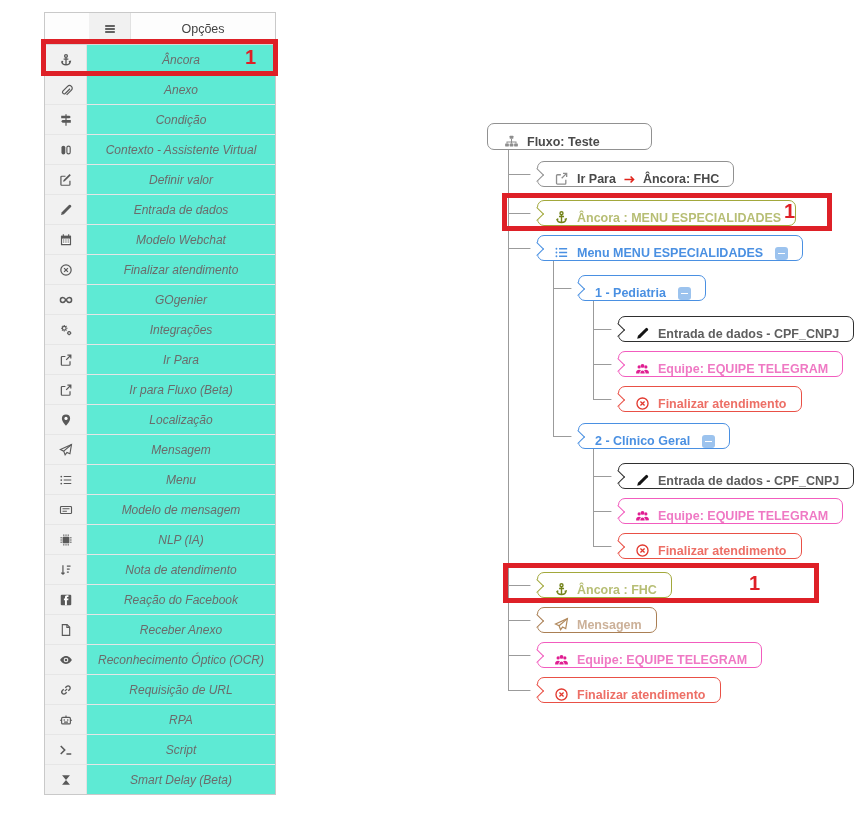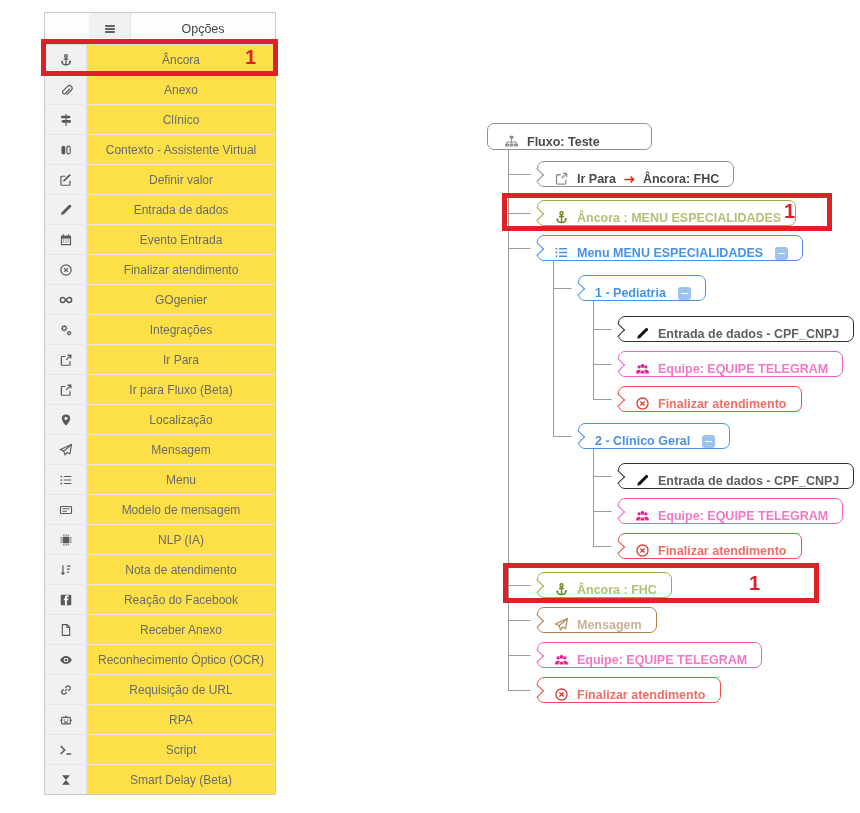--- a/index.html
+++ b/index.html
@@ -3,21 +3,21 @@
 <meta charset="utf-8">
 <style>
   html,body{margin:0;padding:0;background:#fff;}
   .stage{position:relative;width:860px;height:813px;background:#fff;overflow:hidden;
          font-family:"Liberation Sans","DejaVu Sans",sans-serif;}
 
   
   .sidebar{position:absolute;left:44px;top:12px;width:232px;background:#fff;
            border:1px solid #c9c9c9;box-sizing:border-box;}
   .sb-header{display:flex;height:31px;border-bottom:1px solid #d8d8d8;background:#fdfdfd;padding-left:44px;}
-  .sb-row{display:flex;height:29px;border-bottom:1px solid #e6e6e6;background:#fde047;cursor:pointer;}
+  .sb-row{display:flex;height:29px;border-bottom:1px solid #e6e6e6;background:#5eead4;cursor:pointer;font-style:italic;}
   .sb-row:last-child{border-bottom:none;}
   .sb-ic{width:41px;flex:none;background:#f1f1f1;border-right:1px solid #e2e2e2;
          display:flex;align-items:center;justify-content:center;color:#595959;}
   .sb-header .sb-ic{color:#333;}
   .sb-lb{flex:1;display:flex;align-items:center;justify-content:center;
          font-size:12px;color:#6b6b6b;white-space:nowrap;}
   .sb-header .sb-lb{color:#444;font-size:12.5px;}
   .sb-ic svg{width:14px;height:14px;display:block;}
 
   
@@ -86,21 +86,21 @@
         </span>
       <span class="sb-lb">Anexo</span>
     </div>
     <div class="sb-row">
       <span class="sb-ic">
           <svg viewBox="0 0 16 16" fill="currentColor">
             <path d="M7.3 1.5h1.4v13H7.3z"></path>
             <path d="M2.5 3h9.5L13.5 4.5 12 6H2.5zM13.5 8H4L2.5 9.5 4 11h9.5z"></path>
           </svg>
         </span>
-      <span class="sb-lb">Clínico</span>
+      <span class="sb-lb">Condição</span>
     </div>
     <div class="sb-row">
       <span class="sb-ic">
           <svg viewBox="0 0 16 16">
             <rect x="2.8" y="3" width="4.4" height="10" rx="2.2" fill="currentColor"></rect>
             <rect x="9" y="3.5" width="3.8" height="9" rx="1.9" fill="none" stroke="currentColor" stroke-width="1.3"></rect>
           </svg>
         </span>
       <span class="sb-lb">Contexto - Assistente Virtual</span>
     </div>
@@ -123,21 +123,21 @@
     </div>
     <div class="sb-row">
       <span class="sb-ic">
           <svg viewBox="0 0 16 16" fill="currentColor">
             <path d="M4.3 1.4h1.3v2.2H4.3zM10.4 1.4h1.3v2.2h-1.3z"></path>
             <path d="M2.2 3h11.6v11H2.2z"></path>
             <path d="M3.6 6.4h8.8v6.2H3.6z" fill="#fff"></path>
             <path d="M4.6 7.3h1.5v1.3H4.6zM7.2 7.3h1.5v1.3H7.2zM9.8 7.3h1.5v1.3H9.8zM4.6 9.6h1.5v1.3H4.6zM7.2 9.6h1.5v1.3H7.2zM9.8 9.6h1.5v1.3H9.8z"></path>
           </svg>
         </span>
-      <span class="sb-lb">Evento Entrada</span>
+      <span class="sb-lb">Modelo Webchat</span>
     </div>
     <div class="sb-row">
       <span class="sb-ic">
           <svg viewBox="0 0 16 16" fill="none" stroke="currentColor" stroke-width="1.4">
             <circle cx="8" cy="8" r="5.9"></circle>
             <path d="M5.8 5.8l4.4 4.4M10.2 5.8l-4.4 4.4"></path>
           </svg>
         </span>
       <span class="sb-lb">Finalizar atendimento</span>
     </div>

